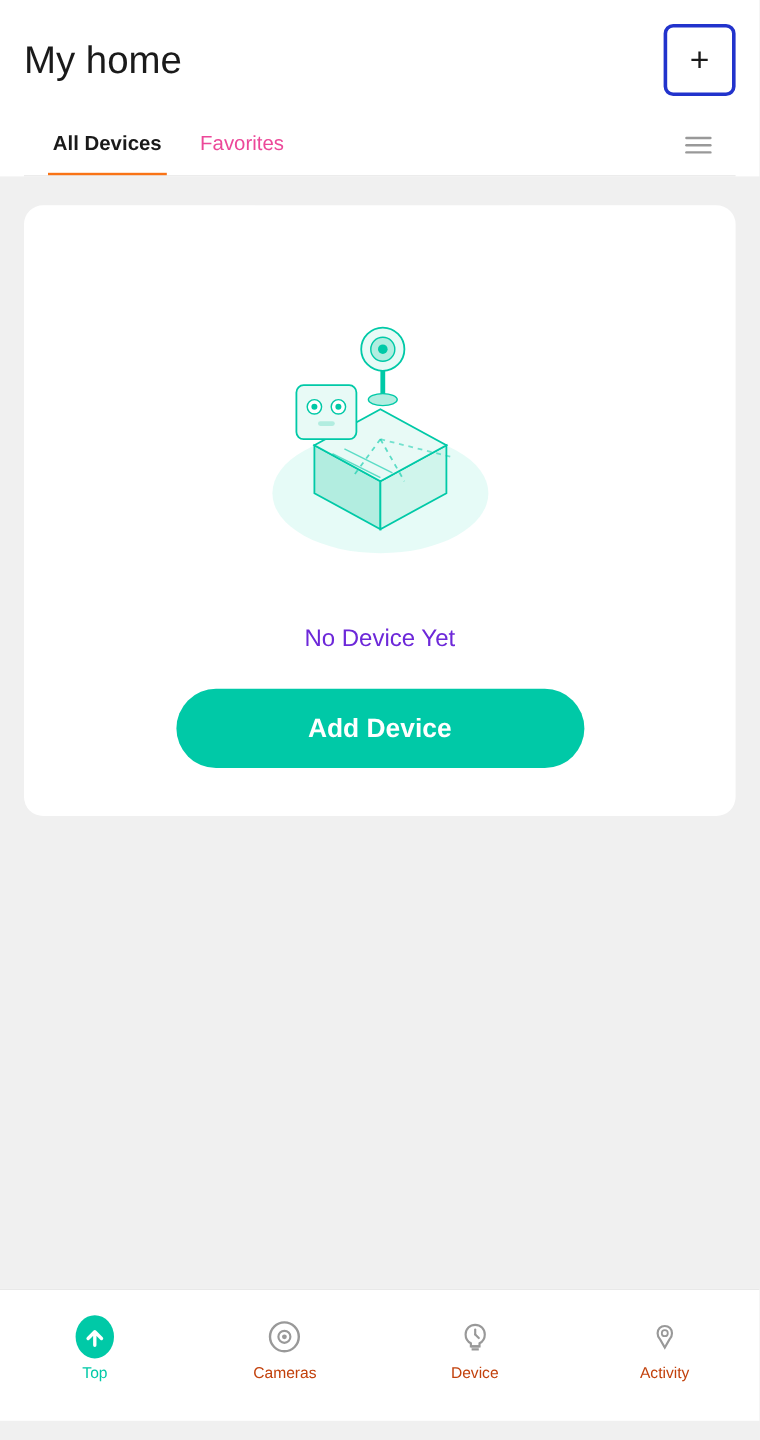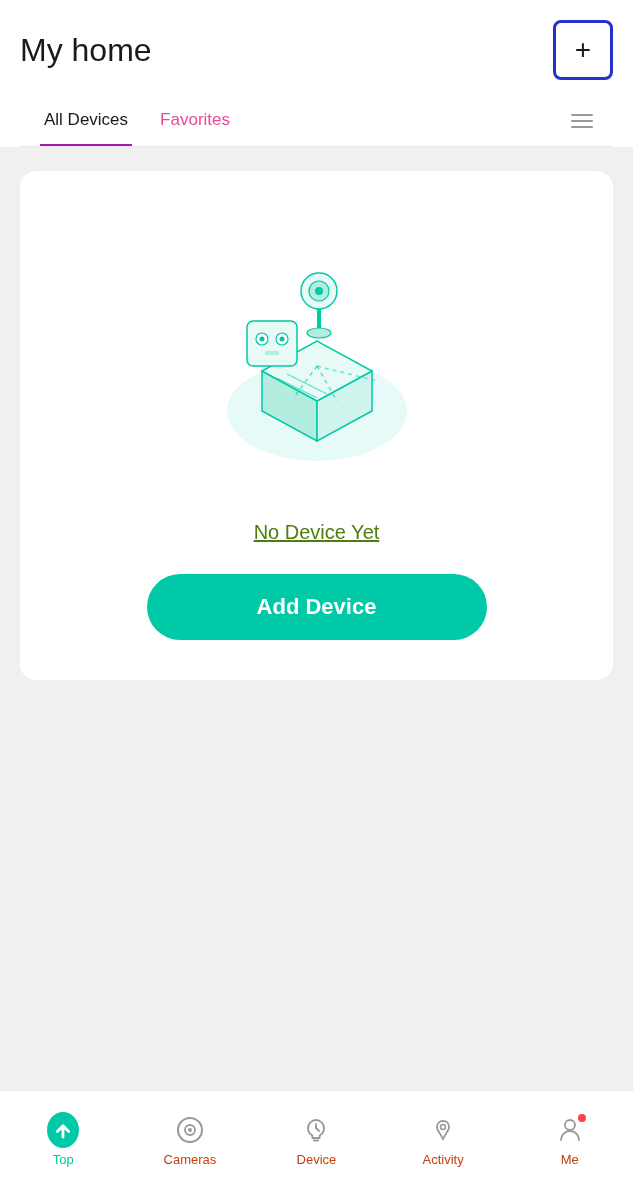--- a/index.html
+++ b/index.html
@@ -56,22 +56,22 @@
       padding: 14px 4px;
       margin-right: 24px;
       font-size: 17px;
       color: #ec4899;
       cursor: pointer;
       border-bottom: 2px solid transparent;
       position: relative;
     }
     .tab.active {
       color: #1a1a1a;
-      font-weight: 400;
-      border-bottom: 2px solid #a21caf;
+      font-weight: 700;
+      border-bottom: 2px solid #f97316;
     }
     .tabs-menu {
       margin-left: auto;
       display: flex;
       flex-direction: column;
       gap: 4px;
       cursor: pointer;
     }
     .tabs-menu span {
       display: block;
@@ -106,44 +106,43 @@
       position: relative;
     }
     .illustration svg {
       width: 100%;
       height: 100%;
     }
 
     
     .no-device-text {
       font-size: 20px;
-      color: #4d7c0f;
+      color: #6d28d9;
       margin-top: 10px;
-      text-decoration: underline;
     }
 
     
     .add-device-btn {
       background: #00c9a7;
       color: #fff;
       border: none;
       border-radius: 40px;
       padding: 20px 80px;
       font-size: 22px;
       font-weight: 700;
       cursor: pointer;
       width: 100%;
       max-width: 340px;
       margin-top: 10px;
     }
 
     
     .bottom-nav {
       position: absolute;
-      bottom: 0;
+      bottom: 16px;
       left: 0;
       width: 100%;
       height: 110px;
       background: #fff;
       border-top: 1px solid #e8e8e8;
       display: flex;
       align-items: center;
       justify-content: space-around;
       padding: 10px 0 20px;
     }
@@ -333,22 +332,13 @@
   <div class="nav-item">
     <div class="nav-icon">
       <svg viewBox="0 0 28 28" fill="none" xmlns="http://www.w3.org/2000/svg">
         <path d="M14 5C14 5 14 5 14 5C10.5 5 8 7.5 8 11C8 14 10 16 10 16L14 23L18 16C18 16 20 14 20 11C20 7.5 17.5 5 14 5Z" stroke="#999" stroke-width="1.8"></path>
         <circle cx="14" cy="11" r="2.5" stroke="#999" stroke-width="1.5"></circle>
       </svg>
     </div>
     <span class="nav-label">Activity</span>
   </div>
 
-  <div class="nav-item">
-    <div class="nav-icon me-dot">
-      <svg viewBox="0 0 28 28" fill="none" xmlns="http://www.w3.org/2000/svg">
-        <circle cx="14" cy="9" r="5" stroke="#999" stroke-width="1.8"></circle>
-        <path d="M5 24c0-4.97 4.03-9 9-9s9 4.03 9 9" stroke="#999" stroke-width="1.8" stroke-linecap="round"></path>
-      </svg>
-    </div>
-    <span class="nav-label">Me</span>
-  </div>
 </div>
 
 </body></html>

